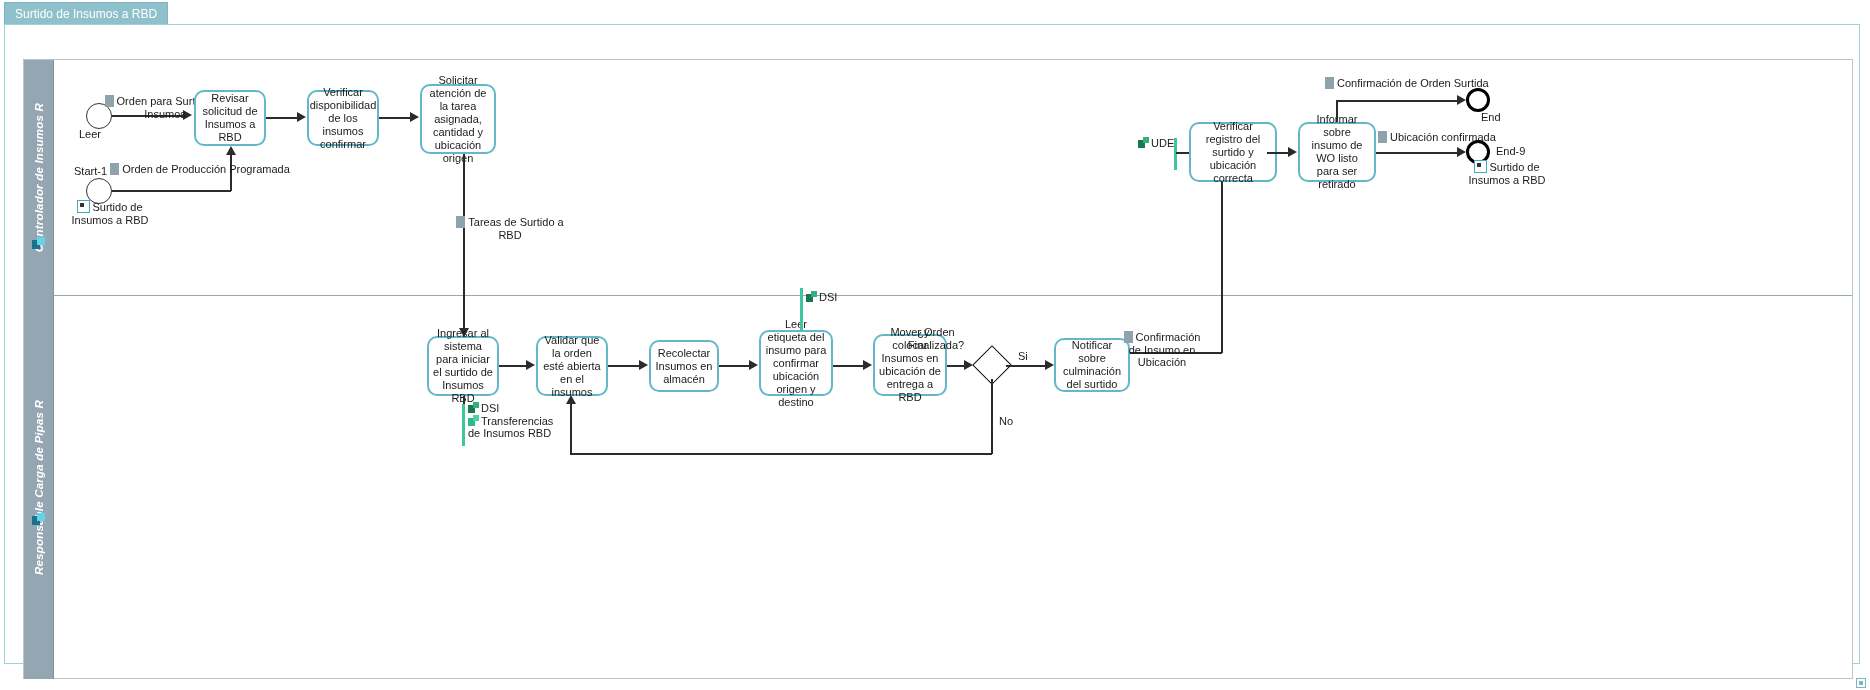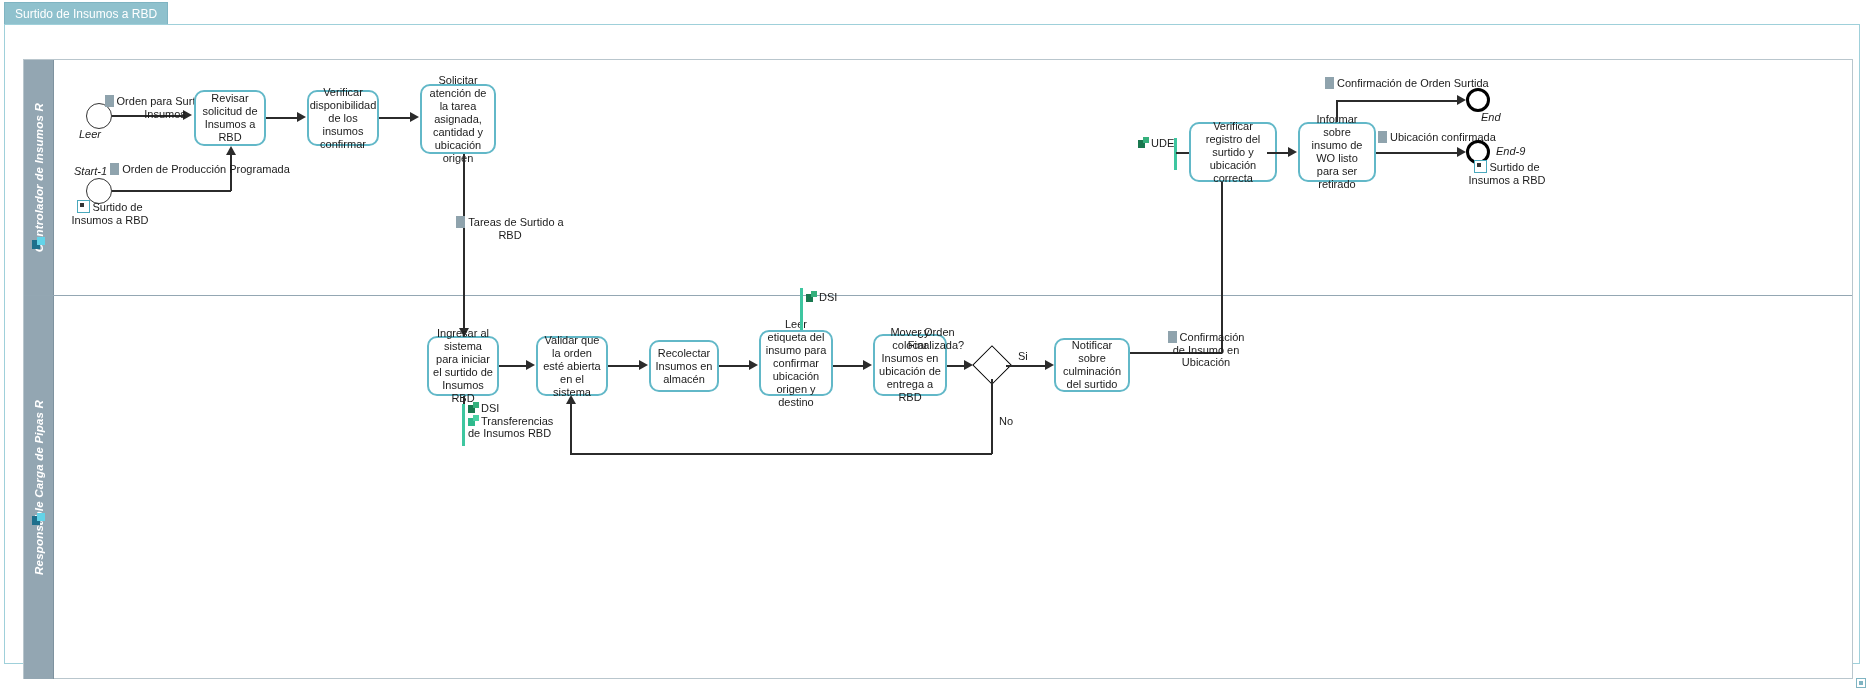--- a/index.html
+++ b/index.html
@@ -133,21 +133,20 @@
     border: 1.6px solid #000000;
     background: #ffffff;
     transform: rotate(45deg);
   }
 
   .evt-label {
     position: absolute;
     font-size: 11px;
     color: #1b1b1b;
     white-space: nowrap;
-    font-style: italic;
   }
 
   
   .line-h, .line-v {
     position: absolute;
     background: #2b2b2b;
   }
   .line-h { height: 1.6px; }
   .line-v { width: 1.6px; }
 
@@ -374,21 +373,21 @@
   <div class="sys-bar" style="left:462px; top:404px; height:42px;"></div>
   <div class="sys-label" style="left:468px; top:402px;">
     <div><span class="sys-icon"></span><span>DSI</span></div>
     <div style="white-space:normal; width:96px;"><span class="sys-icon teal"></span><span>Transferencias de Insumos RBD</span></div>
   </div>
 
   <div class="line-h" style="left:499px; top:365px; width:30px;"></div>
   <div class="arrow right" style="left:526px; top:360px;"></div>
 
   <div class="task" style="left:536px; top:336px; width:72px; height:60px;">
-    <span>Validar que la orden esté abierta en el sistema</span>
+    <span>Validar que la orden esté abierta en el insumos</span>
   </div>
 
   <div class="line-h" style="left:608px; top:365px; width:34px;"></div>
   <div class="arrow right" style="left:639px; top:360px;"></div>
 
   <div class="task" style="left:649px; top:340px; width:70px; height:52px;">
     <span>Recolectar Insumos en almacén</span>
   </div>
 
   <div class="line-h" style="left:719px; top:365px; width:32px;"></div>
@@ -428,21 +427,21 @@
   <div class="arrow up" style="left:566px; top:395px;"></div>
   <div class="flow-label" style="left:999px; top:415px;">No</div>
 
   <div class="task" style="left:1054px; top:338px; width:76px; height:54px;">
     <span>Notificar sobre culminación del surtido</span>
   </div>
 
   <div class="line-h" style="left:1130px; top:352px; width:92px;"></div>
   <div class="line-v" style="left:1221px; top:175px; height:178px;"></div>
   <div class="arrow up" style="left:1217px; top:166px;"></div>
-  <div class="flow-label center" style="left:1160px; top:331px; width:92px; white-space:normal;">
+  <div class="flow-label center" style="left:1116px; top:331px; width:92px; white-space:normal;">
     <span class="msg-icon"></span><span>Confirmación de Insumo  en Ubicación</span>
   </div>
 
   <div class="sys-label" style="left:1138px; top:137px;">
     <span class="sys-icon"></span><span>UDE</span>
   </div>
   <div class="sys-bar" style="left:1174px; top:138px; height:32px;"></div>
   <div class="line-h" style="left:1176px; top:152px; width:14px;"></div>
 
   <div class="task" style="left:1189px; top:122px; width:88px; height:60px;">

